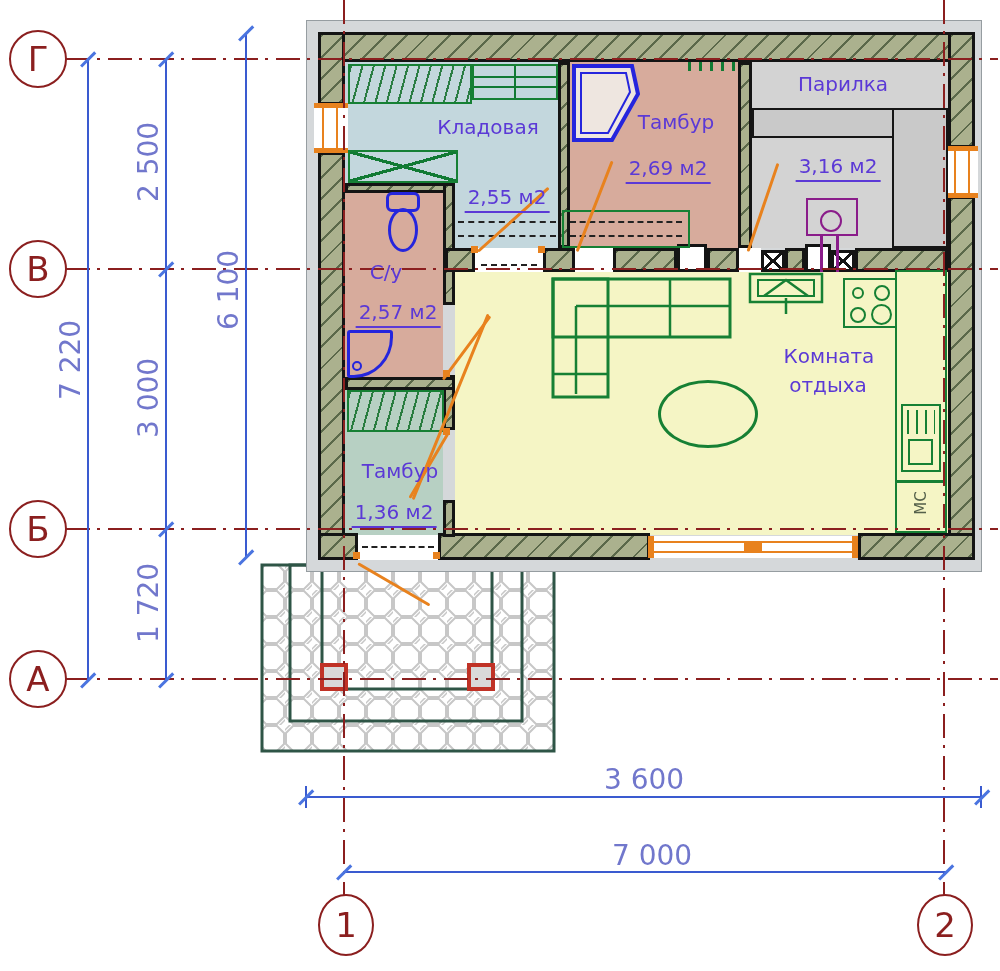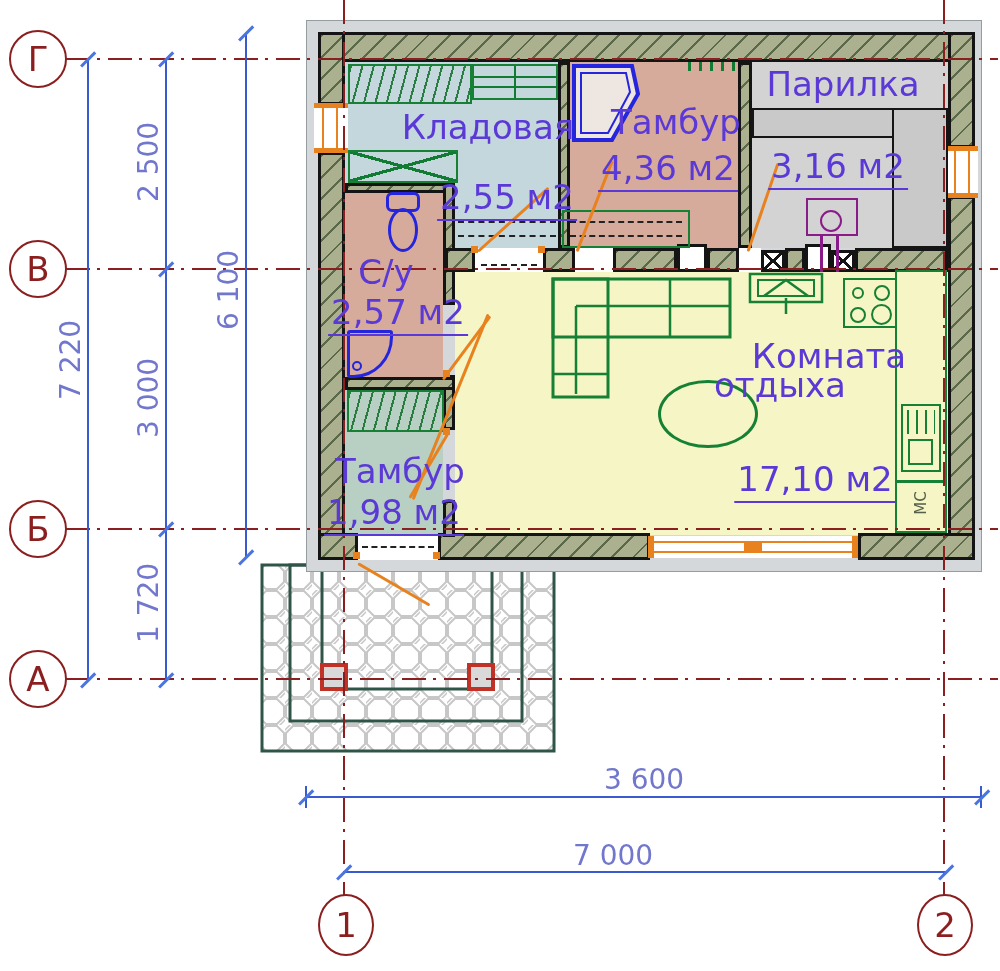--- a/index.html
+++ b/index.html
@@ -5,21 +5,21 @@
   html,body{margin:0;padding:0;background:#fff}
   #plan{position:relative;width:1000px;height:971px;background:#fff;overflow:hidden;
         font-family:"DejaVu Sans",sans-serif}
   .abs{position:absolute}
   
   .wall{position:absolute;box-sizing:border-box;border:3px solid #141414;
         background:#abb18e repeating-linear-gradient(135deg, rgba(25,45,18,.55) 0 2px, transparent 2px 15px)}
   .floor{position:absolute}
   .band{position:absolute;background:#d5d8da;border:1px solid #969da1;box-sizing:border-box}
   
-  .rlabel{position:absolute;transform:translate(-50%,-50%);color:#5b39d6;font-size:34px;
+  .rlabel{position:absolute;transform:translate(-50%,-50%);color:#5b39d6;font-size:20px;
           white-space:nowrap;letter-spacing:0}
   .rlabel.u{border-bottom:2.5px solid #5b39d6;padding:0 3px 2px}
   .dimtext{position:absolute;color:#7177cc;font-size:28px;white-space:nowrap;transform:translate(-50%,-50%)}
   .dimtext.v{transform:translate(-50%,-50%) rotate(-90deg)}
   
   .dline{position:absolute;background:#3a5bd0}
   .tick{position:absolute;width:20px;height:2.5px;background:#4a74e0;transform:rotate(-45deg)}
   .ext{position:absolute;background:#3a5bd0}
   
   .axis-h{position:absolute;height:2px;background:repeating-linear-gradient(90deg,#8b1f1f 0 24px,transparent 24px 31px,#8b1f1f 31px 34px,transparent 34px 42px)}
@@ -229,21 +229,21 @@
   <div class="tick" style="left:972px;top:796px"></div>
   <div class="tick" style="left:334px;top:871px"></div>
   <div class="tick" style="left:936px;top:871px"></div>
 
   <div class="dimtext v" style="left:70px;top:360px">7 220</div>
   <div class="dimtext v" style="left:148px;top:162px">2 500</div>
   <div class="dimtext v" style="left:148px;top:398px">3 000</div>
   <div class="dimtext v" style="left:148px;top:603px">1 720</div>
   <div class="dimtext v" style="left:228px;top:290px">6 100</div>
   <div class="dimtext" style="left:644px;top:779px">3 600</div>
-  <div class="dimtext" style="left:613px;top:855px">7 000</div>
+  <div class="dimtext" style="left:652px;top:855px">7 000</div>
 
   <div class="axcircle" style="left:9px;top:30px;width:58px;height:58px">
       <span>Г</span>
     </div>
   <div class="axcircle" style="left:9px;top:240px;width:58px;height:58px">
       <span>В</span>
     </div>
   <div class="axcircle" style="left:9px;top:500px;width:58px;height:58px">
       <span>Б</span>
     </div>
@@ -253,24 +253,23 @@
   <div class="axcircle" style="left:318px;top:894px;width:56px;height:62px">
       <span>1</span>
     </div>
   <div class="axcircle" style="left:917px;top:894px;width:56px;height:62px">
       <span>2</span>
     </div>
 
   <div class="rlabel" style="left:488px;top:127px">Кладовая</div>
   <div class="rlabel u" style="left:507px;top:199px">2,55 м2</div>
   <div class="rlabel" style="left:676px;top:122px">Тамбур</div>
-  <div class="rlabel u" style="left:668px;top:170px">4,36 м2</div>
+  <div class="rlabel u" style="left:668px;top:170px">2,69 м2</div>
   <div class="rlabel" style="left:843px;top:84px">Парилка</div>
   <div class="rlabel u" style="left:838px;top:168px">3,16 м2</div>
   <div class="rlabel" style="left:386px;top:272px">С/у</div>
   <div class="rlabel u" style="left:398px;top:314px">2,57 м2</div>
   <div class="rlabel" style="left:400px;top:471px">Тамбур</div>
-  <div class="rlabel u" style="left:394px;top:514px">1,98 м2</div>
+  <div class="rlabel u" style="left:394px;top:514px">1,36 м2</div>
   <div class="rlabel" style="left:829px;top:356px">Комната</div>
-  <div class="rlabel" style="left:780px;top:385px">отдыха</div>
-  <div class="rlabel u" style="left:815px;top:481px">17,10 м2</div>
+  <div class="rlabel" style="left:828px;top:385px">отдыха</div>
 
 </div>
 
 </body></html>

